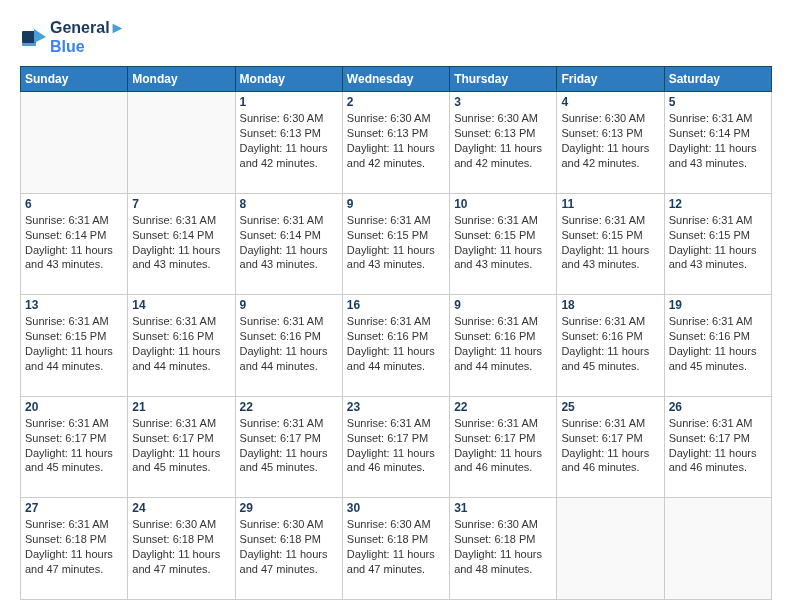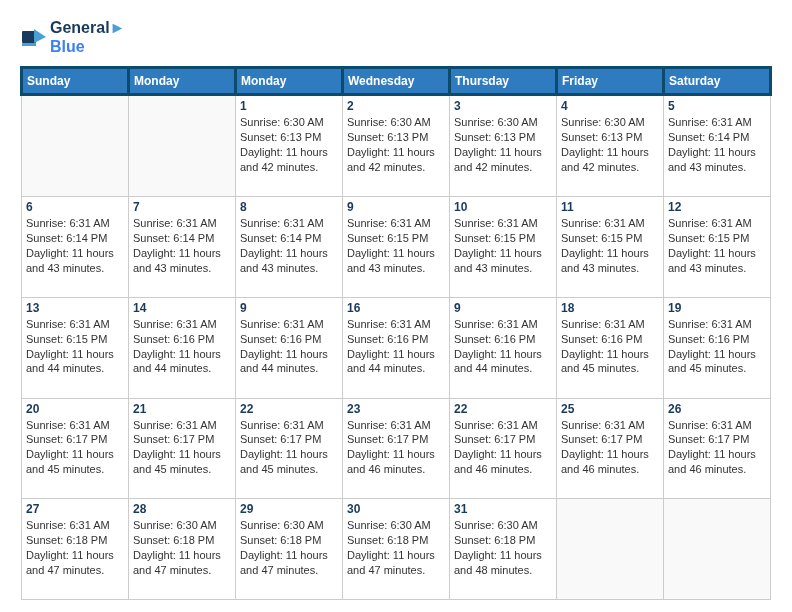--- a/index.html
+++ b/index.html
@@ -53,21 +53,21 @@
       width: 100%;
       table-layout: fixed;
     }
     .calendar th {
       background-color: #2e7bbf;
       color: #fff;
       font-size: 12px;
       font-weight: bold;
       padding: 5px 4px;
       text-align: left;
-      border: 3px solid #0c4a6e;
+      border: 1px solid #0c4a6e;
     }
     .calendar td {
       vertical-align: top;
       border: 1px solid #ccc;
       padding: 3px 4px;
       font-size: 9.5px;
       color: #333;
       background: #fff;
       height: 82px;
     }
@@ -293,21 +293,21 @@
           </td>
         </tr>
         <tr class="week-row">
           <td>
             <span class="day-num">27</span>
             <div class="day-info" style="white-space: pre-line;">Sunrise: 6:31 AM
 Sunset: 6:18 PM
 Daylight: 11 hours and 47 minutes.</div>
           </td>
           <td>
-            <span class="day-num">28</span>
+            <span class="day-num">24</span>
             <div class="day-info" style="white-space: pre-line;">Sunrise: 6:30 AM
 Sunset: 6:18 PM
 Daylight: 11 hours and 47 minutes.</div>
           </td>
           <td>
             <span class="day-num">29</span>
             <div class="day-info" style="white-space: pre-line;">Sunrise: 6:30 AM
 Sunset: 6:18 PM
 Daylight: 11 hours and 47 minutes.</div>
           </td>

